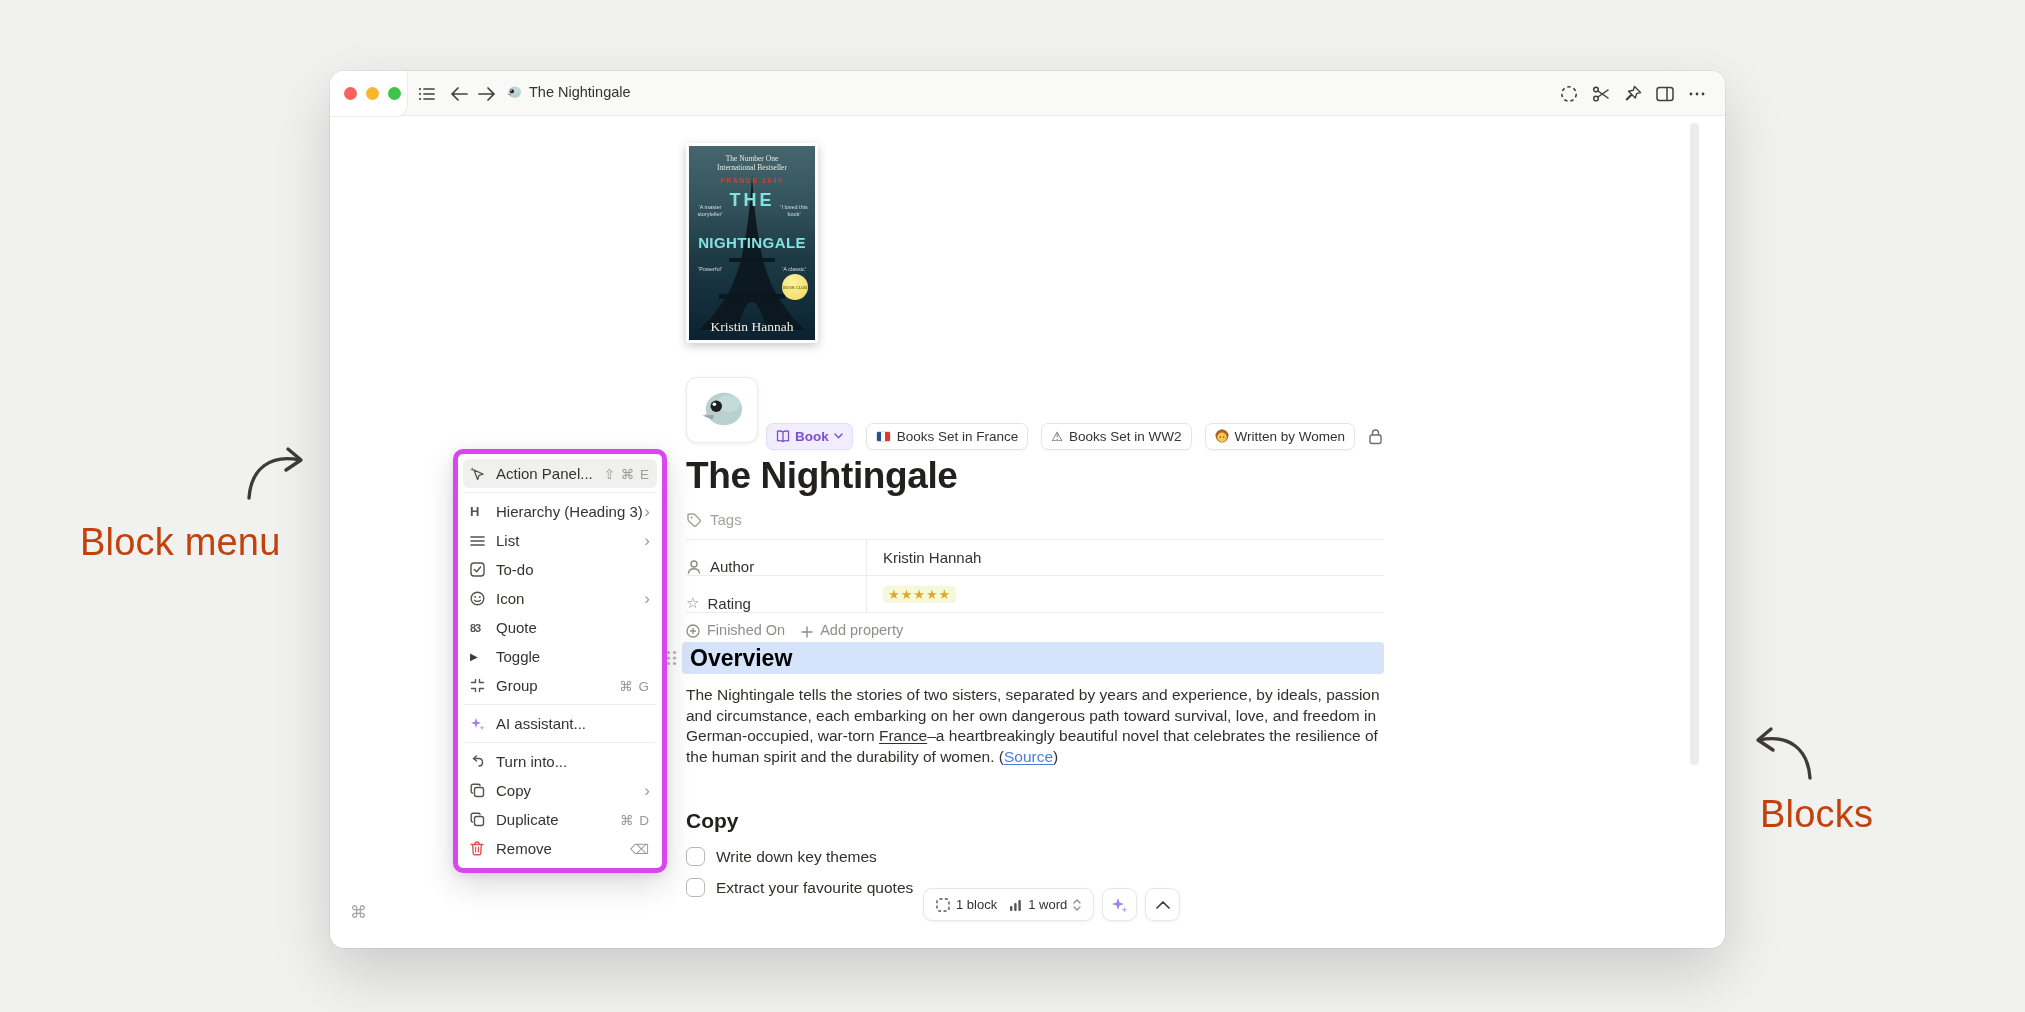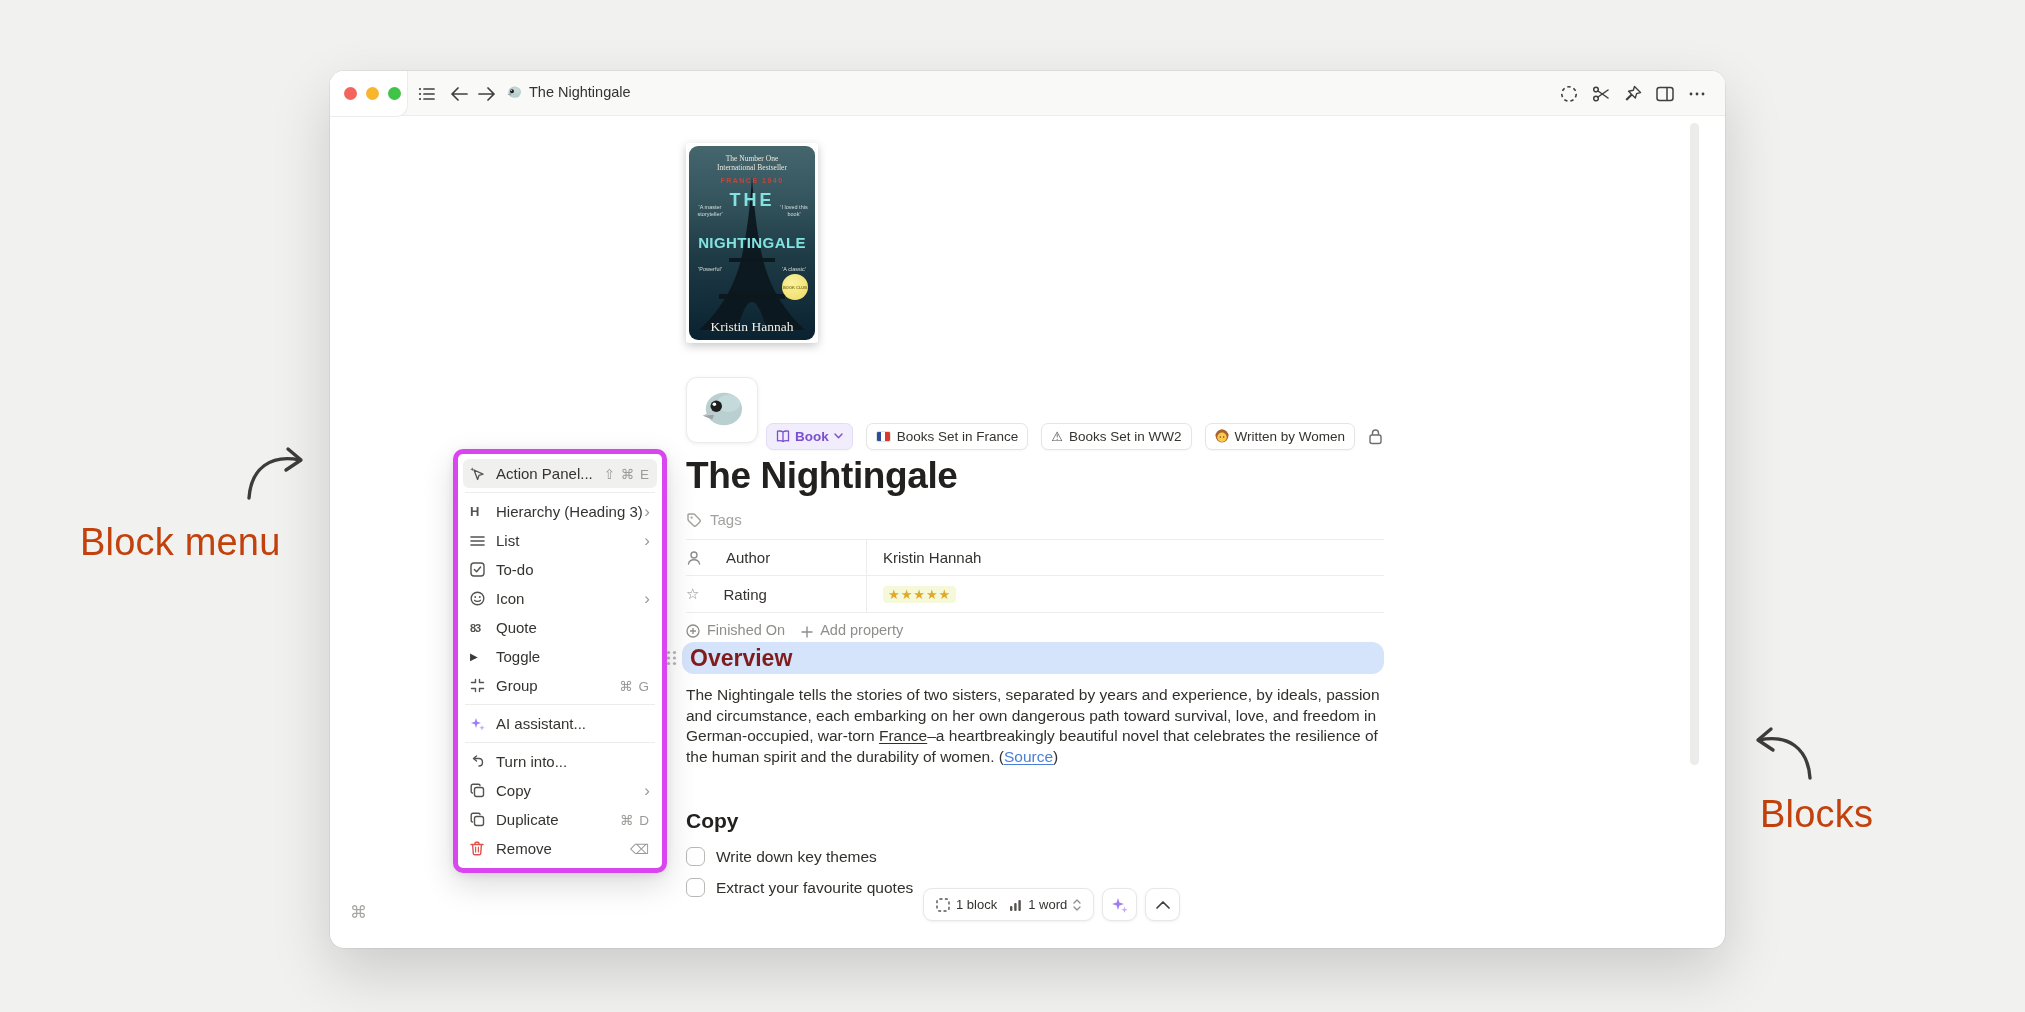--- a/index.html
+++ b/index.html
@@ -23,21 +23,21 @@
   .tb-btn { position:absolute; top:10px; width:26px; height:26px; display:flex; align-items:center;
             justify-content:center; color:#413f3c; border-radius:6px; }
   .tb-title { position:absolute; top:13px; left:176px; display:flex; align-items:center; gap:7px;
               font-size:14.5px; color:#35332f; }
   .scrollbar { left:1360px; top:52px; width:9px; height:642px; background:#ececea; border-radius:5px; }
 
   
   .cover { left:356px; top:72px; width:132px; height:200px; background:#fff; padding:3px;
            border-radius:3px; box-shadow:0 3px 10px rgba(0,0,0,.22); }
   .cover-inner { position:relative; width:100%; height:100%; overflow:hidden;
-     background:linear-gradient(180deg,#46666e 0%,#35565f 26%,#1d3a45 58%,#0b2230 100%);border-radius:9px; }
+     background:linear-gradient(180deg,#46666e 0%,#35565f 26%,#1d3a45 58%,#0b2230 100%); }
   .cover-inner .tagline { position:absolute; top:8px; left:0; right:0; text-align:center;
      font-family:"Liberation Serif",serif; font-size:7.5px; line-height:9px; color:#ece7db; }
   .cover-inner .banner { position:absolute; top:31px; left:0; right:0; text-align:center;
      font-size:7px; font-weight:bold; letter-spacing:1.5px; color:#c6473a; }
   .cover-inner .t-the { position:absolute; top:44px; left:0; right:0; text-align:center;
      font-size:18px; font-weight:bold; letter-spacing:3px; color:#82e3e0; }
   .cover-inner .t-main { position:absolute; top:88px; left:0; right:0; text-align:center;
      font-size:15px; font-weight:bold; letter-spacing:.4px; color:#82e3e0; }
   .cq { position:absolute; width:36px; font-size:5.5px; line-height:7px; color:#d8dfdc; text-align:center; }
   .badge { position:absolute; right:7px; bottom:40px; width:26px; height:26px; border-radius:50%;
@@ -61,31 +61,31 @@
   .warn-glyph { font-size:13px; color:#4a4844; line-height:1; }
   .lock-wrap { display:flex; align-items:center; }
 
   
   .page-title { left:356px; top:384px; font-size:37px; font-weight:bold; letter-spacing:-.4px; color:#232120; }
   .tags-prop { left:356px; top:440px; display:flex; align-items:center; gap:8px; color:#a3a29e; font-size:15px; }
 
   .prop-table { left:356px; top:468px; width:698px; }
   .prow { display:flex; align-items:center; height:37px; border-bottom:1px solid #eeedeb; }
   .prow:first-child { border-top:1px solid #eeedeb; }
-  .pcell-label { width:180px; display:flex; align-items:center; gap:24px; font-size:15px; color:#35332f; height:100%; }
+  .pcell-label { width:180px; display:flex; align-items:flex-end; gap:8px; font-size:15px; color:#35332f; height:100%; }
   .pcell-value { flex:1; border-left:1px solid #eeedeb; height:100%; display:flex; align-items:center; padding-left:16px; font-size:15px; }
   .picon { color:#8f8e8b; display:flex; align-items:center; }
   .stars { background:#f5f8d9; border-radius:4px; padding:1px 5px; font-size:13px; letter-spacing:1px; color:#dfa927; }
 
   .finished-row { left:356px; top:551px; display:flex; align-items:center; gap:16px; font-size:14.5px; color:#8f8e8b; }
   .finished-item { display:flex; align-items:flex-end; gap:7px; }
 
   .drag-handle { left:336px; top:579px; }
-  .overview-bar { left:352px; top:571px; width:702px; height:32px; background:#d5e4fa; border-radius:12px;
-      display:flex; align-items:center; padding-left:8px; font-size:23px; font-weight:bold; color:#7f1d1d; }
+  .overview-bar { left:352px; top:571px; width:702px; height:32px; background:#d5e4fa; border-radius:4px;
+      display:flex; align-items:center; padding-left:8px; font-size:23px; font-weight:bold; color:#000000; }
   .overview-text { left:356px; top:614px; width:700px; font-size:15.5px; line-height:20.5px; color:#32302c; }
   .link-dark { color:#32302c; text-decoration:underline; text-underline-offset:2px; }
   .link-blue { color:#4a7fd4; text-decoration:underline; text-underline-offset:2px;text-align:right; }
 
   .tasks-heading { left:356px; top:738px; font-size:21px; font-weight:bold; color:#232120; }
   .task-row { left:356px; display:flex; align-items:center; gap:11px; font-size:15.5px; color:#32302c; }
   .checkbox { width:19px; height:19px; border:1.6px solid #b9b8b5; border-radius:6px; background:#fff; }
 
   
   .status-group { left:593px; top:817px; display:flex; align-items:center; gap:8px; }

